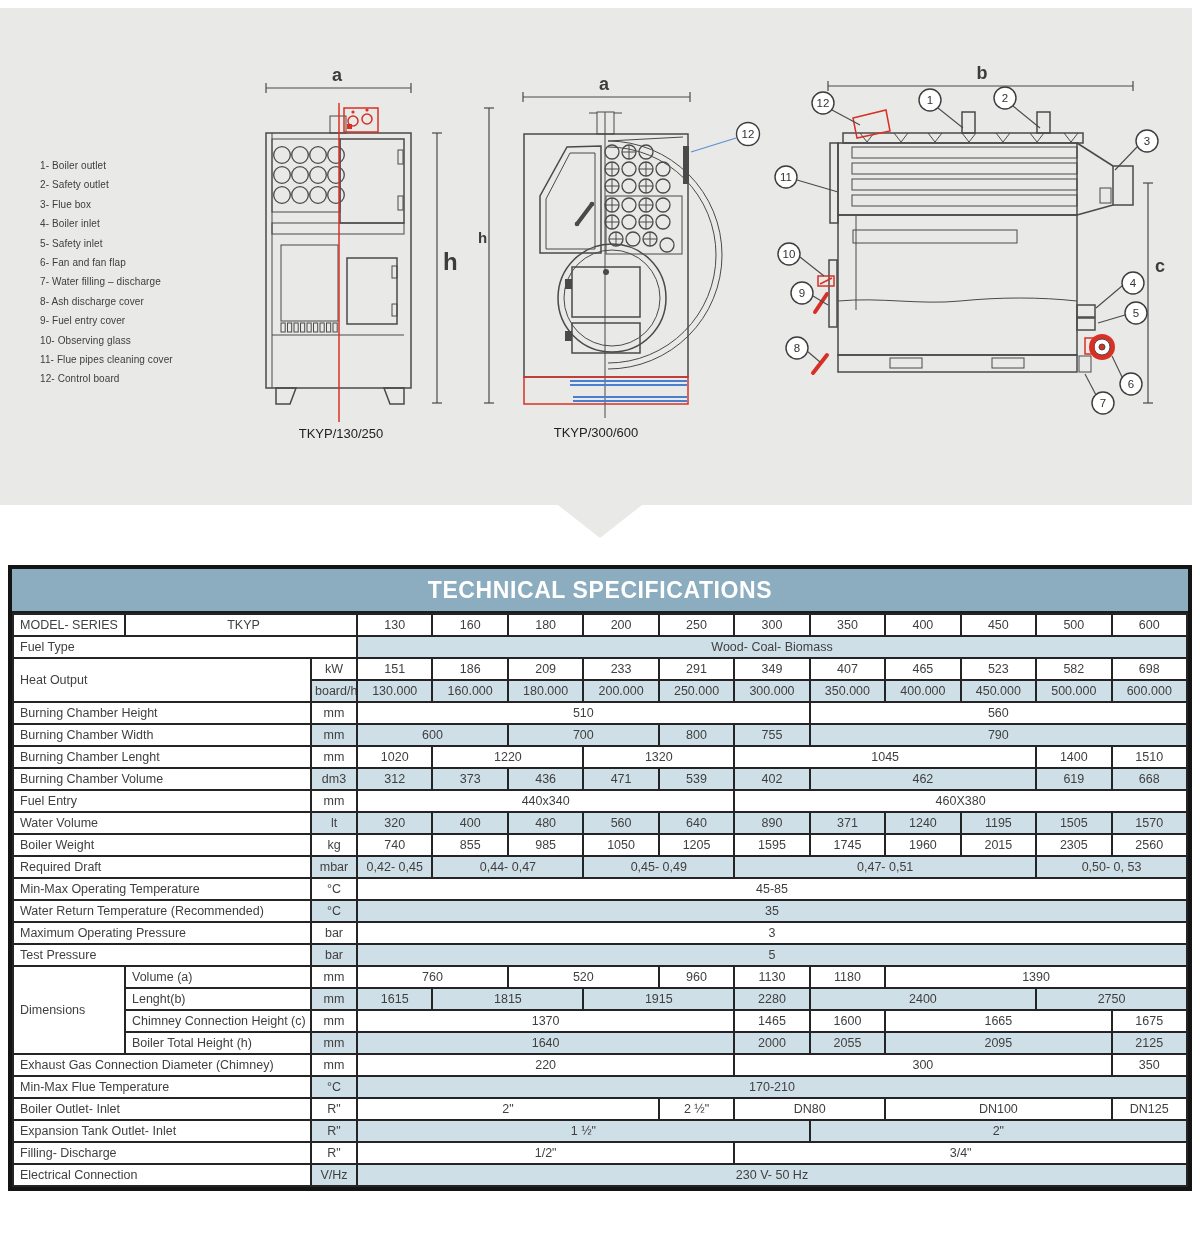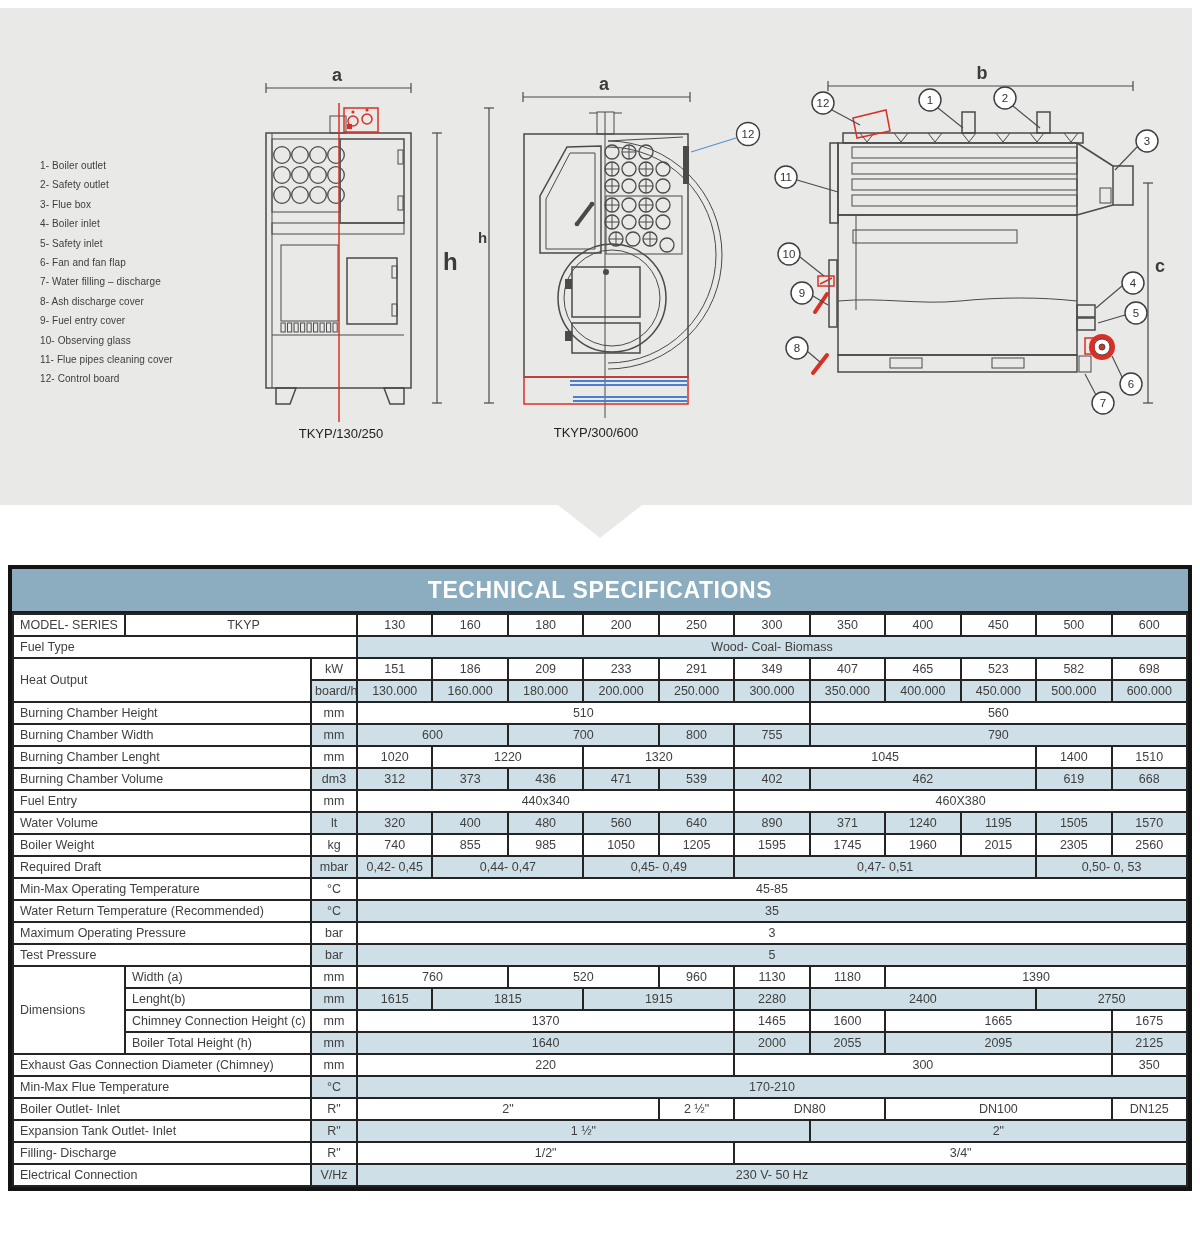--- a/index.html
+++ b/index.html
@@ -515,21 +515,21 @@
           <td class="unit">bar</td>
           <td class="val" colspan="11">3</td>
         </tr>
         <tr class="shade">
           <td class="lbl" colspan="2">Test Pressure</td>
           <td class="unit">bar</td>
           <td class="val" colspan="11">5</td>
         </tr>
         <tr>
           <td class="lbl" rowspan="4">Dimensions</td>
-          <td class="sub">Width  (a)</td>
+          <td class="sub">Volume  (a)</td>
           <td class="unit">mm</td>
           <td class="val" colspan="2">760</td>
           <td class="val" colspan="2">520</td>
           <td class="val">960</td>
           <td class="val">1130</td>
           <td class="val">1180</td>
           <td class="val" colspan="4">1390</td>
         </tr>
         <tr class="shade">
           <td class="sub">Lenght(b)</td>

